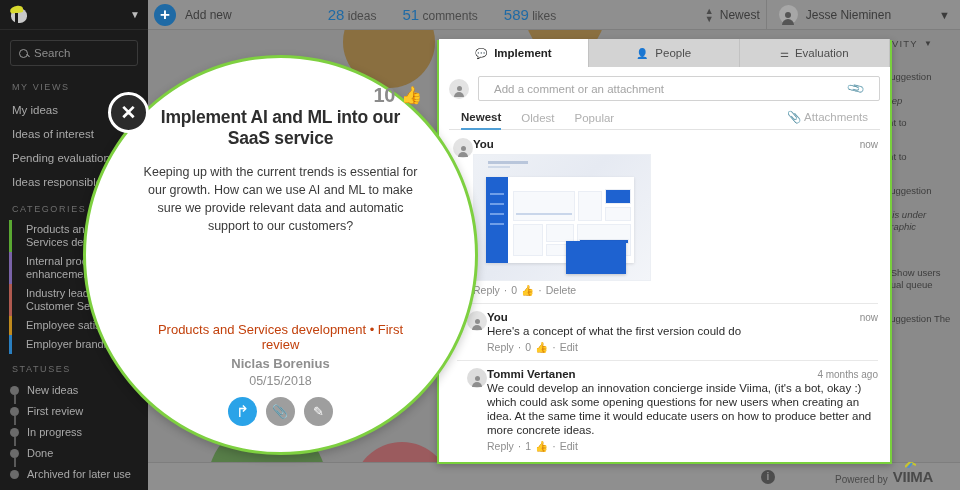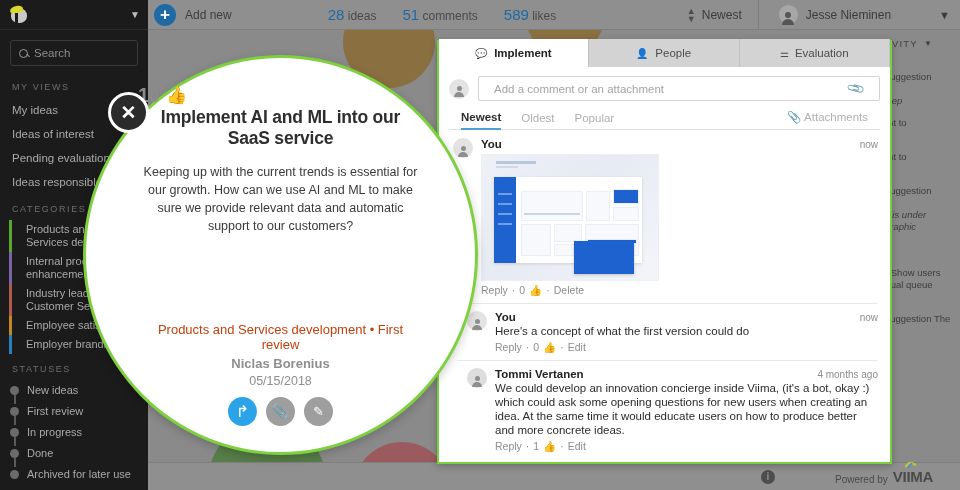--- a/index.html
+++ b/index.html
@@ -62,21 +62,21 @@
     width:22px; height:22px; border-radius:50%; background:#1f6aa5;
     color:#fff; display:flex; align-items:center; justify-content:center;
     font-size:17px; font-weight:bold; line-height:0; flex:none;
   }
   #addnew-label { font-size:12px; color:#3d3d3d; margin-left:9px; }
   .stat { margin-left:26px; font-size:12px; color:#4a4a4a; }
   .stat b { font-size:15px; color:#1f6aa5; font-weight:normal; }
   #sortby { margin-left:auto; display:flex; align-items:center; font-size:12px; color:#3b3b3b; }
   .updown { font-size:9px; line-height:8px; margin-right:6px; color:#4a4a4a; }
   #userbox { display:flex; align-items:center; border-left:1px solid #7e7e7e;
-     height:30px; padding:0 10px 0 20px; margin-left:16px; }
+     height:30px; padding:0 10px 0 12px; margin-left:6px; }
   .avatar-sm { width:19px; height:19px; border-radius:50%; background:#a7a7a7;
      display:flex; align-items:center; justify-content:center; margin-right:8px; flex:none; }
   .av-head { width:6px; height:6px; border-radius:50%; background:#555; position:relative; }
   .av-head:after{ content:""; position:absolute; left:-3px; top:7px; width:12px; height:6px;
      border-radius:6px 6px 0 0; background:#555;}
   #username { font-size:12px; color:#3b3b3b; }
   #user-caret { margin-left:48px; font-size:11px; color:#3b3b3b; }
 
   
   #board { position:absolute; left:148px; top:30px; width:812px; height:432px;
@@ -133,21 +133,21 @@
   .clip { margin-left:auto; color:#9f9f9f; font-size:12px; transform:rotate(-35deg); }
 
   #sortrow { display:flex; align-items:flex-end; padding:3px 12px 0 12px;
      border-bottom:1px solid #e2e2e2; margin:0 10px; }
   .srt { font-size:11.5px; color:#b0b0b0; margin-right:20px; padding-bottom:5px; }
   .srt.active { color:#2b2b2b; font-weight:bold; border-bottom:2px solid #4f9fd6; margin-bottom:-1px;}
   #attach-link { margin-left:auto; font-size:11.5px; color:#b0b0b0; padding-bottom:5px; }
 
   #thread { padding:8px 12px 0 14px; }
   .cmt { display:flex; margin-bottom:2px; }
-  .cmt-body { flex:1; margin-left:8px; }
+  .cmt-body { flex:1; margin-left:0; }
   .cmt-head { display:flex; align-items:baseline; }
   .cmt-name { font-size:11.5px; font-weight:bold; color:#232323; }
   .cmt-time { margin-left:auto; font-size:10px; color:#8d8d8d; }
   .cmt-text { font-size:11.5px; color:#2b2b2b; line-height:14px; margin-top:1px; }
   .cmt-actions { font-size:10.5px; color:#8d8d8d; margin-top:3px; }
   .cmt-actions span { margin-right:4px; }
   .reply-sep { padding-left:10px; border-top:1px solid #e8e8e8; margin-top:6px; padding-top:7px; }
 
   
   #shot { width:178px; height:127px; background:#f2f4f8; margin-top:4px; position:relative;
@@ -162,21 +162,21 @@
   #shot .blue { background:#1e62d0; }
   #shot .pop { position:absolute; left:92px; top:86px; width:60px; height:33px;
      background:#1e62d0; box-shadow:0 1px 3px rgba(0,0,0,.2); }
   #shot .ttl { position:absolute; left:14px; top:6px; width:40px; height:3px; background:#b9c6db;}
   #shot .ttl2{ position:absolute; left:14px; top:11px; width:22px; height:2px; background:#cfd9e8;}
 
   
   #idea-circle {
     position:absolute; left:83px; top:55px; width:395px; height:400px;
     background:#fff; border:3px solid #7ed040; border-radius:50%;
-    z-index:60; display:flex; flex-direction:column; align-items:flex-start;
+    z-index:60; display:flex; flex-direction:column; align-items:flex-end;
     padding:26px 52px 0 52px; text-align:center;
     box-shadow:0 3px 10px rgba(0,0,0,.2);
   }
   #likes { display:flex; align-items:center; justify-content:center; color:#8b8b8b; }
   #like-count { font-size:20px; font-weight:bold; letter-spacing:-.5px; }
   #thumb-icon { font-size:17px; margin-left:7px; }
   #idea-title { font-size:17.5px; font-weight:bold; color:#2e2e2e; line-height:21px;
      letter-spacing:-.2px; }
   #idea-desc { font-size:12.5px; color:#3a3a3a; line-height:18px; margin-top:14px; }
   #idea-meta { margin-top:auto; }

